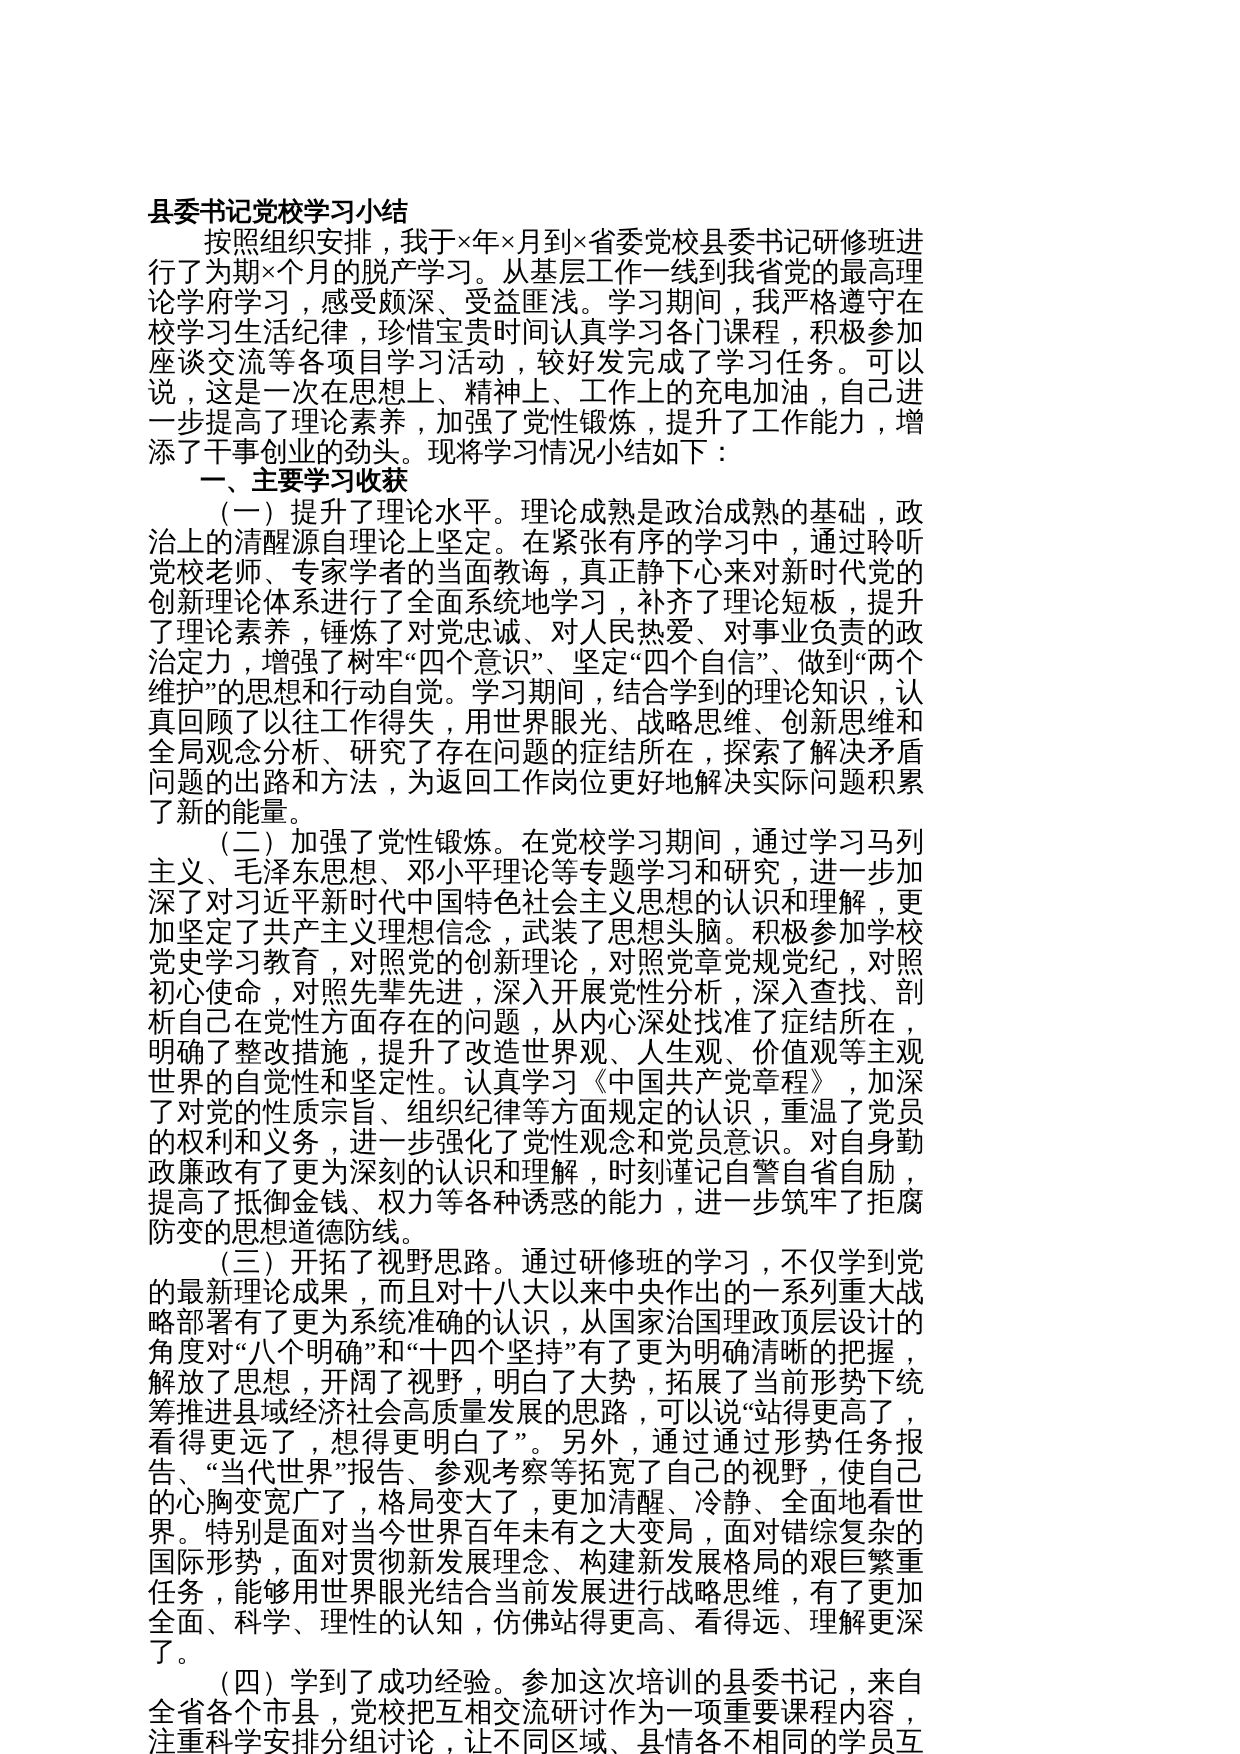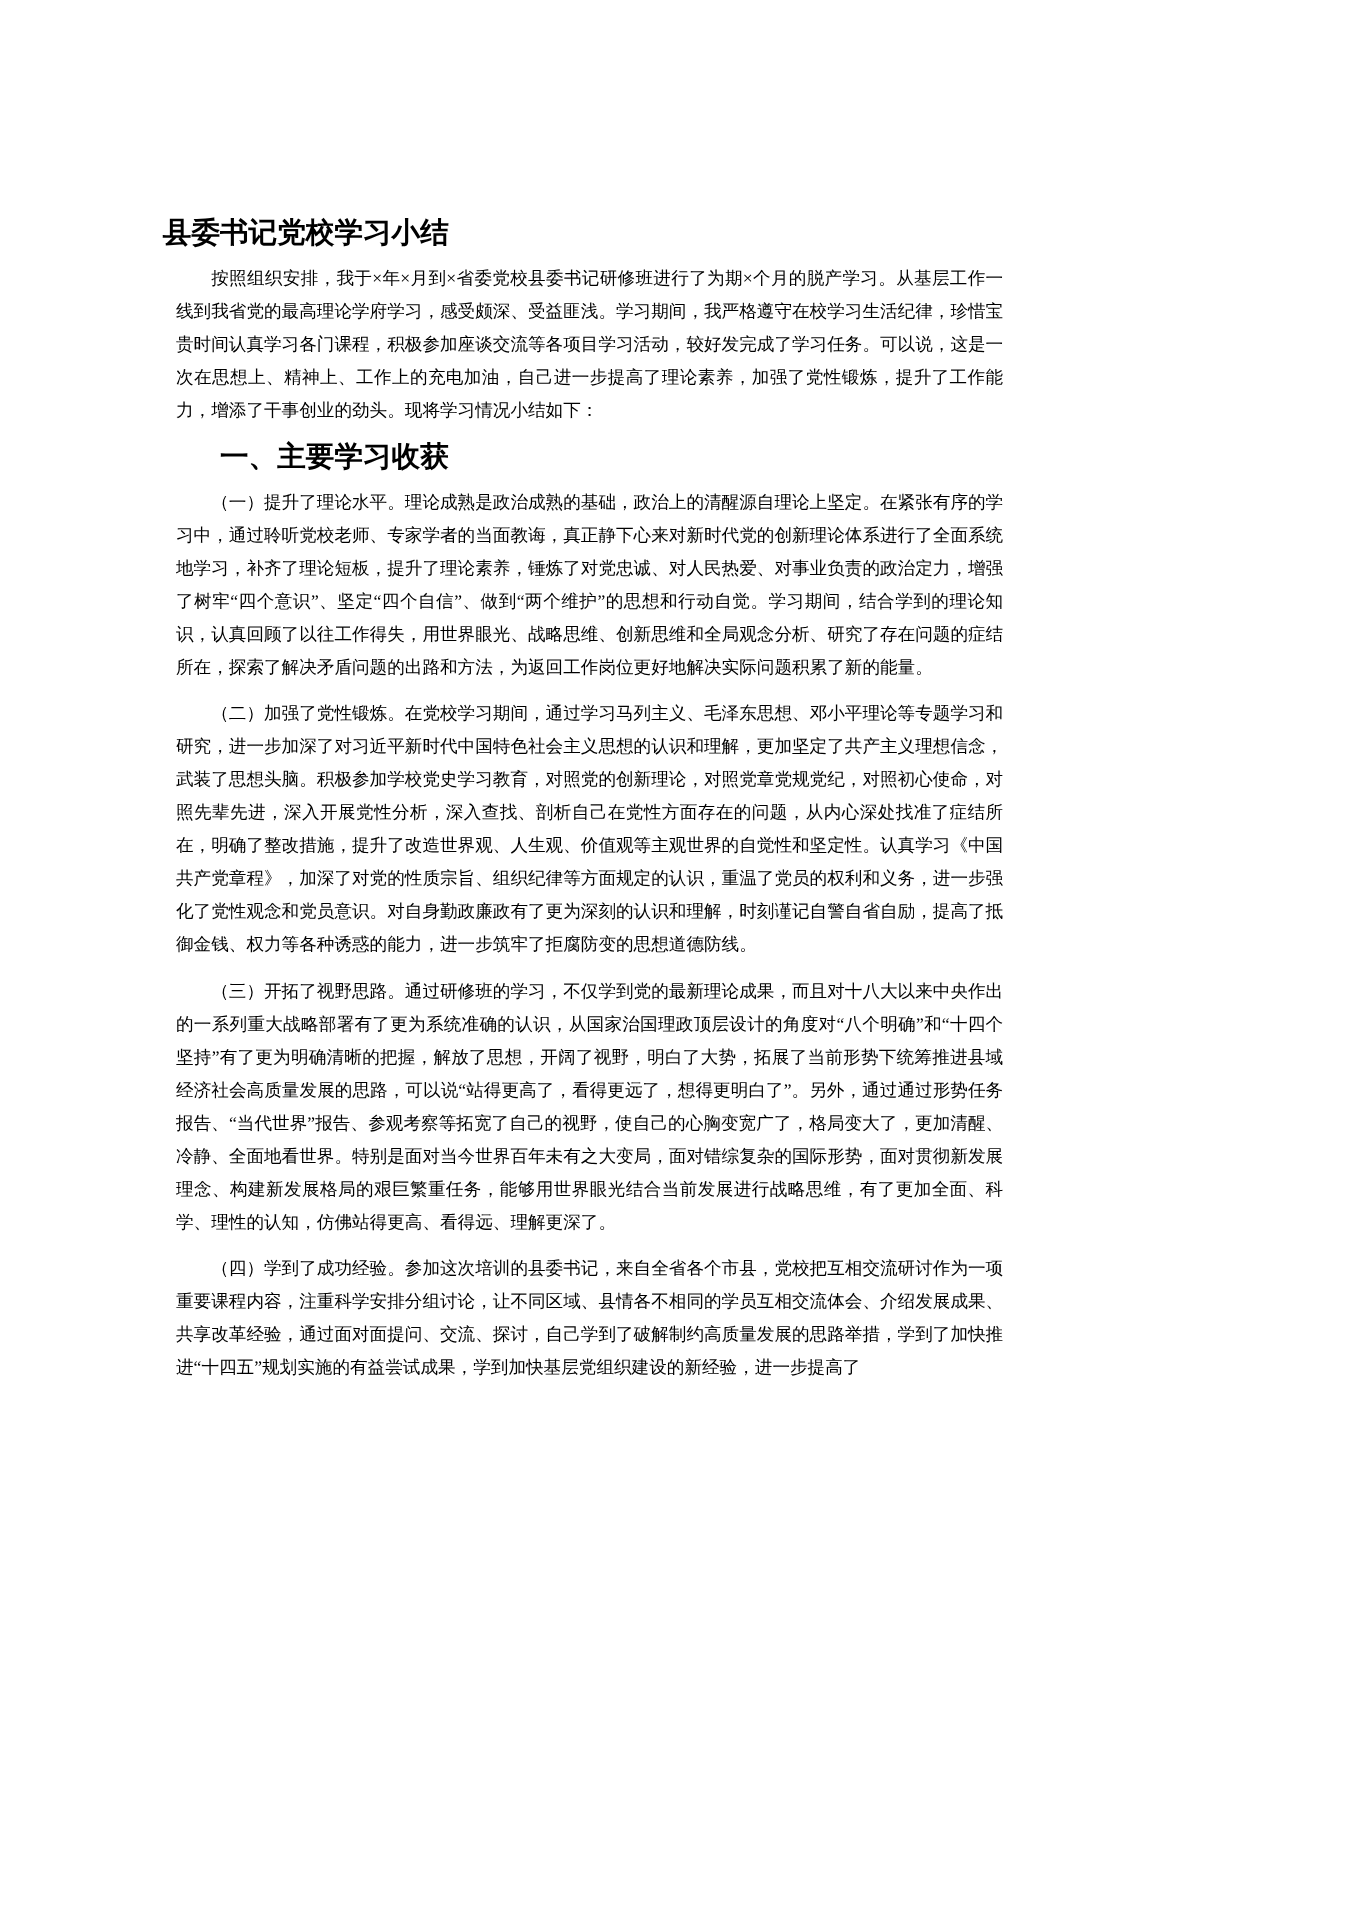--- a/index.html
+++ b/index.html
@@ -21,34 +21,35 @@
     background: #ffffff;
   }
   .doc-title {
     font-size: 26px;
     line-height: 30px;
     font-weight: bold;
     margin: 0;
     text-align: left;
   }
   .body-para {
-    font-size: 16px;
+    font-size: 28px;
     line-height: 30px;
-    margin: 12px;
+    margin: 0;
     text-indent: 2em;
     text-align: justify;
     word-break: break-all;
   }
   .section-heading {
     font-size: 26px;
     line-height: 30px;
     font-weight: bold;
     margin: 0;
     text-indent: 2em;
     text-align: left;
+    font-family: Liberation Mono, monospace;
   }
   .para-lead {
     font-weight: normal;
   }
 </style>
 </head>
 <body>
 
 <div class="page">
 

